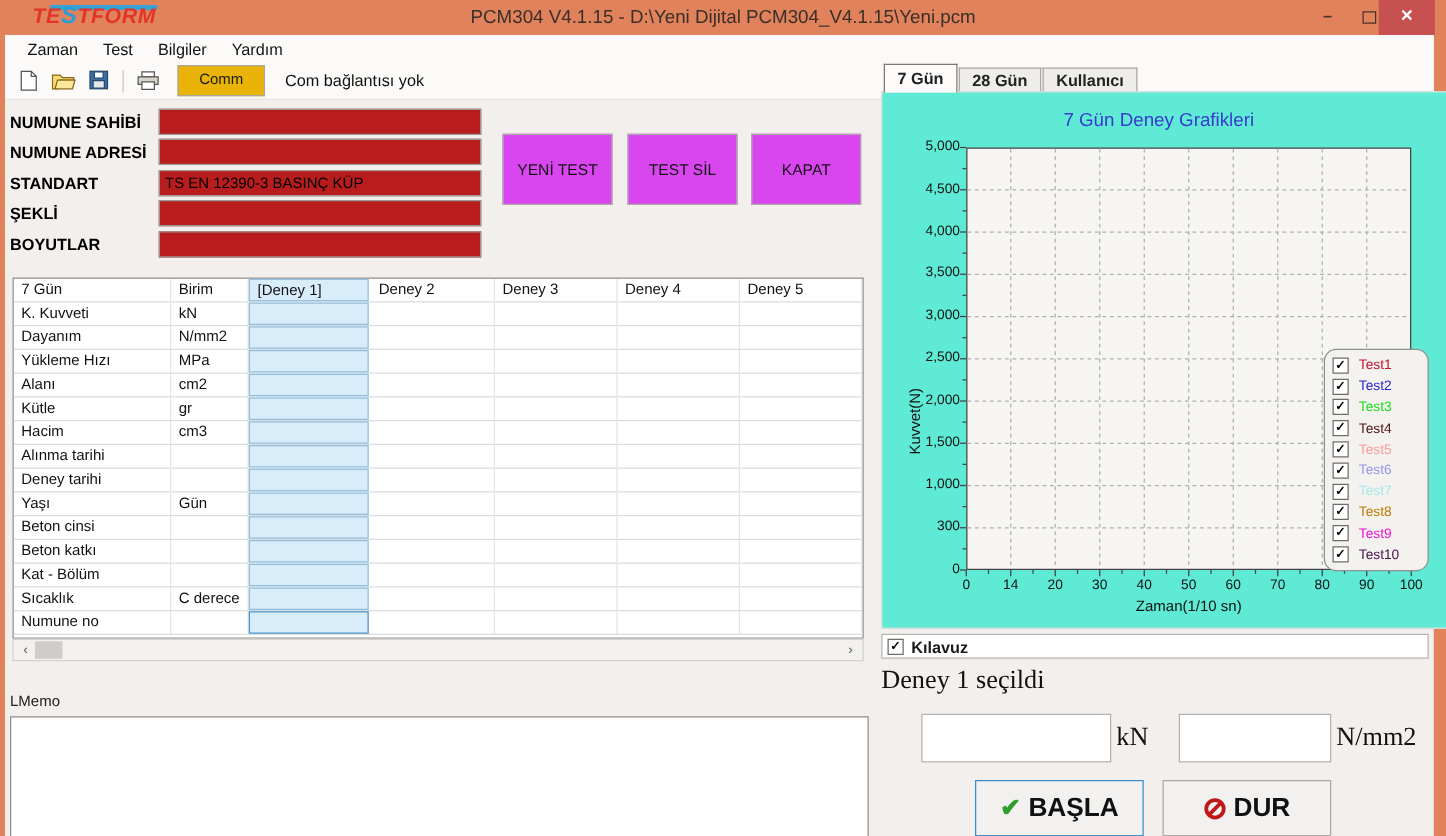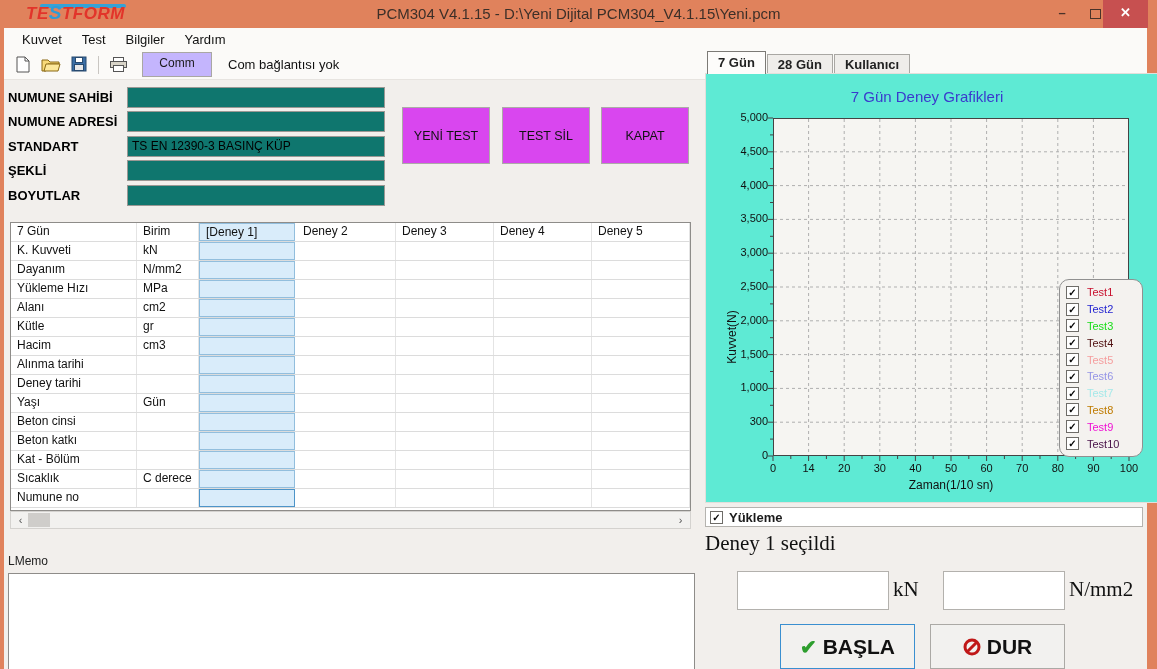--- a/index.html
+++ b/index.html
@@ -18,25 +18,25 @@
   #btn-min{left:1047px;width:30px;font-weight:bold;}
   #btn-max{left:1080px;width:30px;}
   #btn-max .box{display:inline-block;width:9px;height:8px;border:1px solid #4A3229;margin-top:9px;}
   #btn-close{left:1103px;width:45px;background:#C75050;color:#fff;font-size:13px;font-weight:bold;}
   
   #menubar{position:absolute;left:4px;top:28px;width:1143px;height:22px;background:#FBFAF8;display:flex;align-items:center;padding-left:8px;box-sizing:border-box;}
   .menu-item{padding:2px 10px;font-size:13px;color:#111;}
   #toolbar{position:absolute;left:4px;top:50px;width:1143px;height:30px;background:#FBFAF8;display:flex;align-items:center;border-bottom:1px solid #E7E4E0;box-sizing:border-box;}
   .tbicon{margin-left:10px;display:inline-flex;align-items:center;}
   .tbsep{width:1px;height:18px;background:#C9C6C2;margin-left:10px;}
-  #comm-btn{margin-left:14px;width:68px;height:23px;background:#c4b5fd;border:1px solid #A9A7A3;font-size:12px;text-align:center;line-height:21px;}
+  #comm-btn{margin-left:14px;width:68px;height:23px;background:#eab308;border:1px solid #A9A7A3;font-size:12px;text-align:center;line-height:21px;}
   #comm-status{margin-left:16px;font-size:13px;color:#111;}
   
   .f-label{position:absolute;left:8px;font-weight:bold;font-size:13px;color:#000;}
-  .f-input{position:absolute;left:127px;width:248px;height:19px;background:#0f766e;border:1px solid #9A9894;font-size:12px;padding:0 4px;font-family:"Liberation Sans",sans-serif;}
+  .f-input{position:absolute;left:127px;width:248px;height:19px;background:#b91c1c;border:1px solid #9A9894;font-size:12px;padding:0 4px;font-family:"Liberation Sans",sans-serif;}
   .act-btn{position:absolute;top:107px;width:88px;height:57px;background:#d946ef;border:1px solid #ACAAA7;font-size:12.5px;color:#111;text-align:center;font-family:"Liberation Sans",sans-serif;}
   
   #grid{position:absolute;left:10px;top:222px;width:681px;height:289px;background:#fff;border:1px solid #8E8C89;box-sizing:border-box;overflow:hidden;}
   .trow{display:grid;grid-template-columns:126px 62px 98px 99px 98px 98px 98px;height:18px;border-bottom:1px solid #DCDCDC;}
   .tcell{padding-left:6px;line-height:17px;font-size:12px;color:#111;border-right:1px solid #E4E4E4;overflow:hidden;white-space:nowrap;}
   .dcell{background:#D9ECFA;border:1px solid #92BEDD;margin:0 2px 0 0;}
   .dcell.hdr{color:#111;}
   .dcell.focus{border:1px solid #4D94C8;}
   #hscroll{position:absolute;left:10px;top:511px;width:681px;height:18px;background:#F2F1EF;border:1px solid #D4D2CF;box-sizing:border-box;}
   #hscroll .arr{position:absolute;top:1px;width:15px;height:14px;color:#555;font-size:11px;text-align:center;line-height:14px;}
@@ -87,21 +87,21 @@
     </div>
     <div id="title-text">PCM304 V4.1.15  -  D:\Yeni Dijital PCM304_V4.1.15\Yeni.pcm</div>
     <div class="wbtn" id="btn-min">–</div>
     <div class="wbtn" id="btn-max"><span class="box"></span></div>
     <div class="wbtn" id="btn-close">✕</div>
   </div>
   <div id="edge-left"></div>
   <div id="edge-right"></div>
 
   <div id="menubar">
-      <div class="menu-item">Kuvvet</div>
+      <div class="menu-item">Zaman</div>
       <div class="menu-item">Test</div>
       <div class="menu-item">Bilgiler</div>
       <div class="menu-item">Yardım</div>
     </div>
 
   <div id="toolbar">
     <span class="tbicon">
       <svg width="17" height="17">
           <path d="M3 1h8l4 4v11H3z" fill="#fff" stroke="#555"></path>
           <path d="M11 1v4h4" fill="none" stroke="#555"></path>
@@ -431,21 +431,21 @@
         <div class="xtick" style="left: 265.6px;">60</div>
         <div class="xtick" style="left: 301.2px;">70</div>
         <div class="xtick" style="left: 336.8px;">80</div>
         <div class="xtick" style="left: 372.4px;">90</div>
         <div class="xtick" style="left: 408px;">100</div>
       </div>
   </div>
 
   <div id="guide-bar">
     <span class="cb"></span>
-    <span class="glabel">Yükleme</span>
+    <span class="glabel">Kılavuz</span>
   </div>
 
   <div id="sel-text">Deney 1 seçildi</div>
   <input class="ro-input" style="left: 737px; width: 138px;">
   <span class="ro-unit" style="left:893px">kN</span>
   <input class="ro-input" style="left: 943px; width: 108px;">
   <span class="ro-unit" style="left:1069px">N/mm2</span>
 
   <button class="run-btn" id="btn-start">
     <span class="chk-ic">✔</span>

